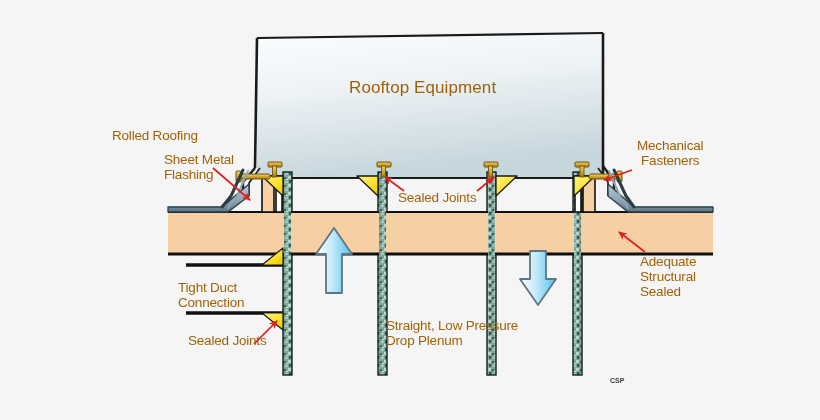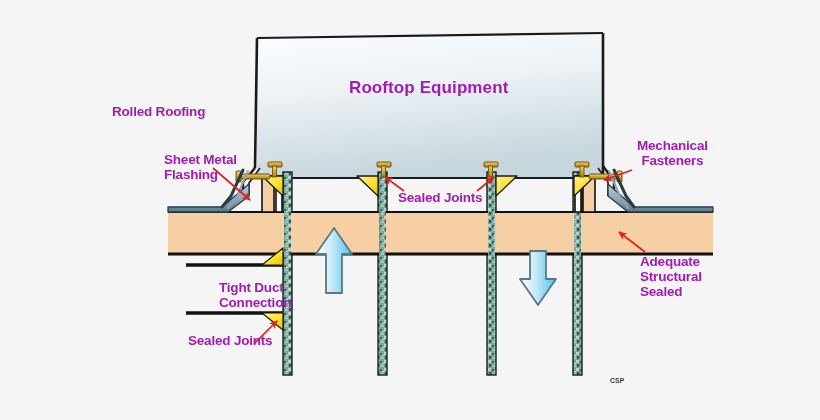--- a/index.html
+++ b/index.html
@@ -18,33 +18,33 @@
   #diagram-svg {
     position: absolute;
     left: 0;
     top: 0;
     width: 820px;
     height: 420px;
   }
   .lbl {
     position: absolute;
     font-family: "Liberation Sans", sans-serif;
-    font-weight: bold;
-    color: #a21caf;
+    font-weight: normal;
+    color: #a16207;
     font-size: 13.5px;
     line-height: 15px;
     letter-spacing: -0.2px;
     white-space: pre;
   }
-  #label-rolled-roofing { left: 112px; top: 104px; }
+  #label-rolled-roofing { left: 112px; top: 128px; }
   #label-sheet-metal-flashing { left: 164px; top: 152px; }
   #label-mechanical-fasteners { left: 637px; top: 138px; text-align: center; }
   #label-sealed-joints-top { left: 398px; top: 190px; }
   #label-adequate-support { left: 640px; top: 254px; }
-  #label-tight-duct { left: 178px; top: 280px; margin-left: 41px; }
+  #label-tight-duct { left: 178px; top: 280px; }
   #label-sealed-joints-bottom { left: 188px; top: 333px; }
   #label-plenum { left: 386px; top: 318px; }
   #label-csp {
     left: 610px;
     top: 373px;
     font-size: 7px;
     font-weight: bold;
     color: #3a3a3a;
     letter-spacing: 0px;
   }
@@ -266,16 +266,18 @@
 
   <div class="lbl" id="label-adequate-support">Adequate
 Structural
 Sealed</div>
 
   <div class="lbl" id="label-tight-duct">Tight Duct
 Connection</div>
 
   <div class="lbl" id="label-sealed-joints-bottom">Sealed Joints</div>
 
+  <div class="lbl" id="label-plenum">Straight, Low Pressure
+Drop Plenum</div>
 
   <div class="lbl" id="label-csp">CSP</div>
 
 </div>
 
 </body></html>

